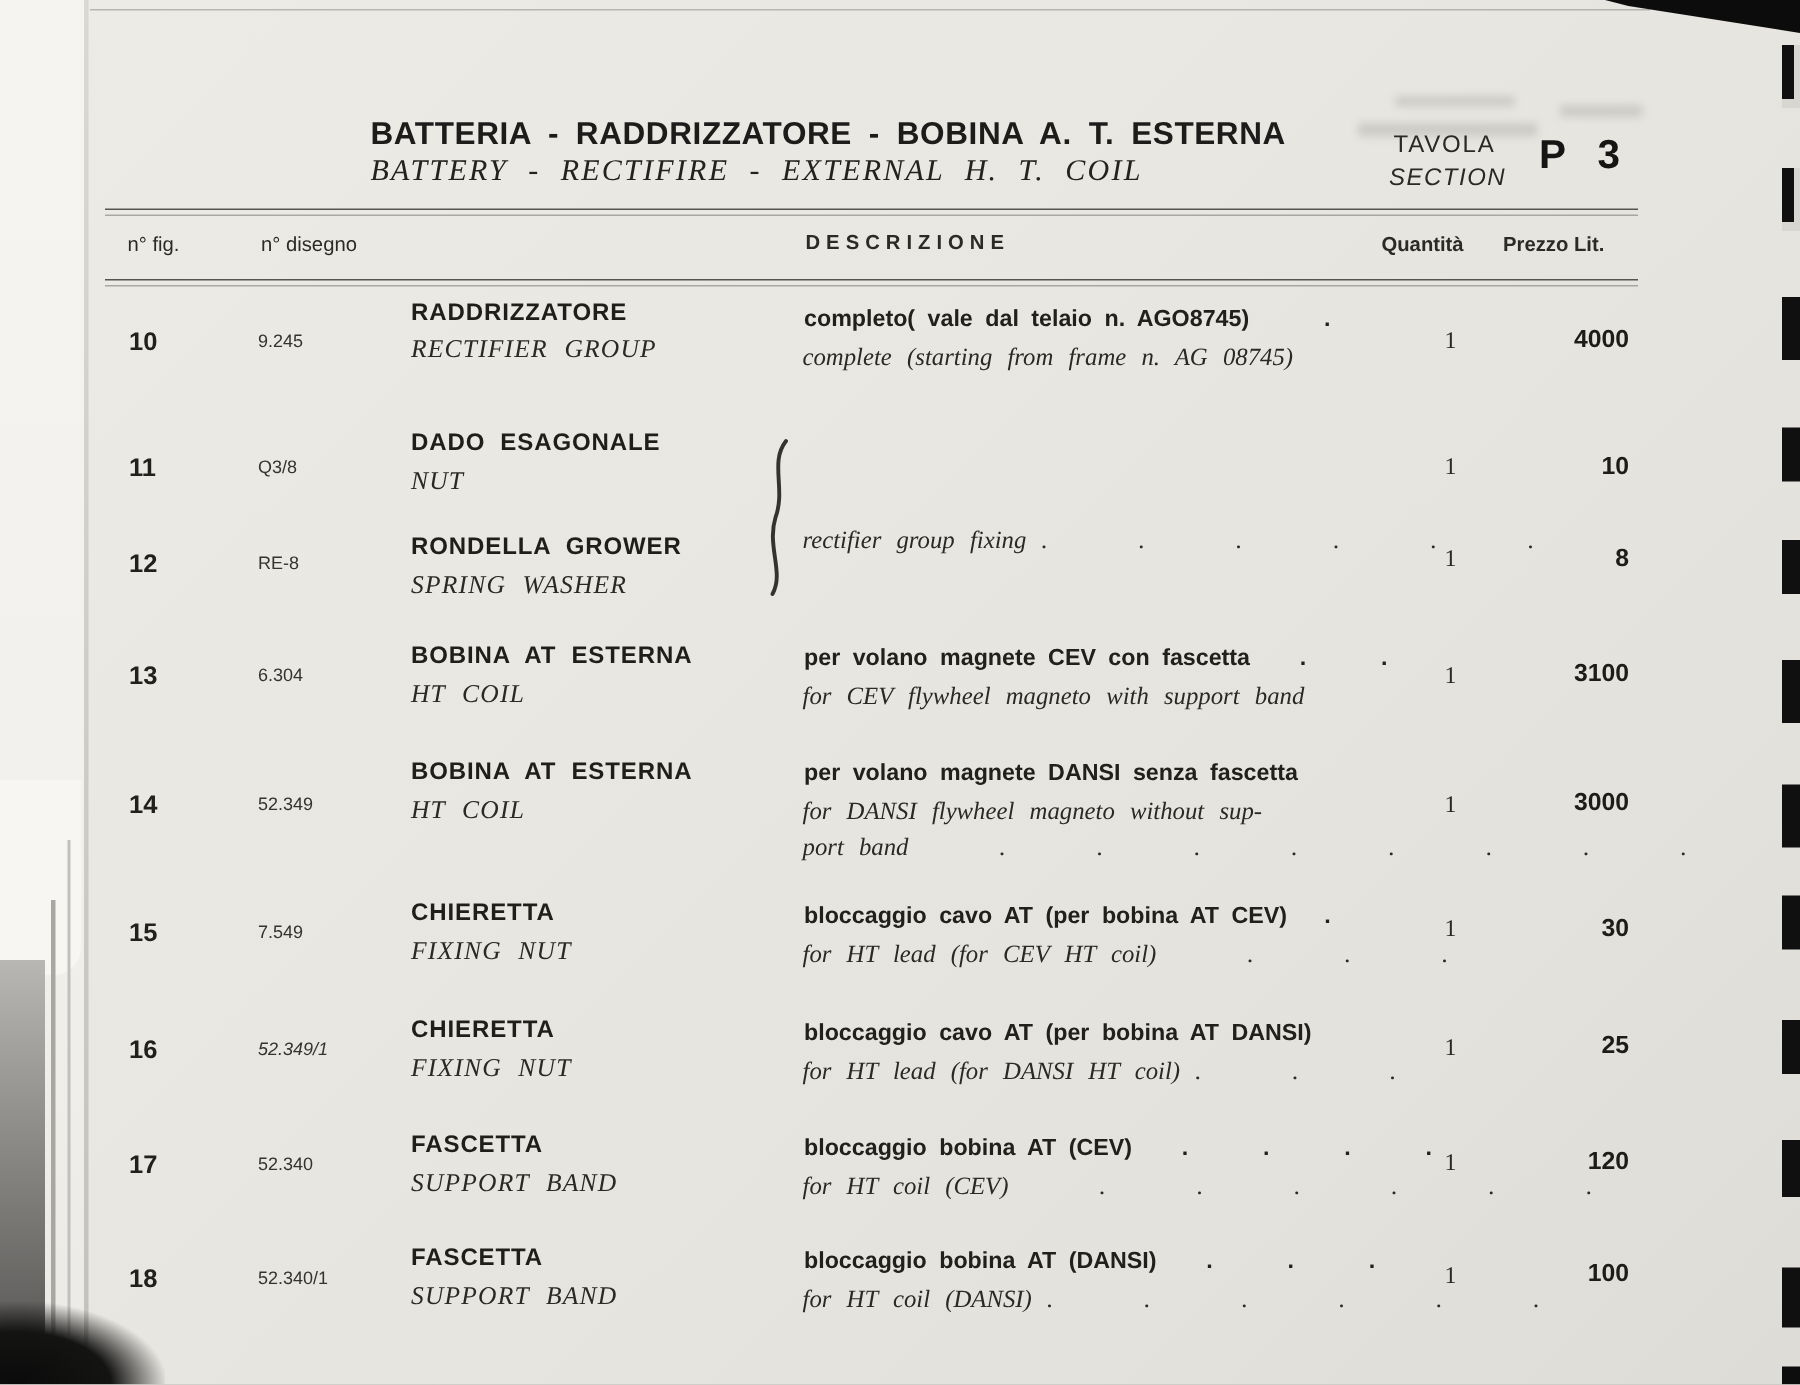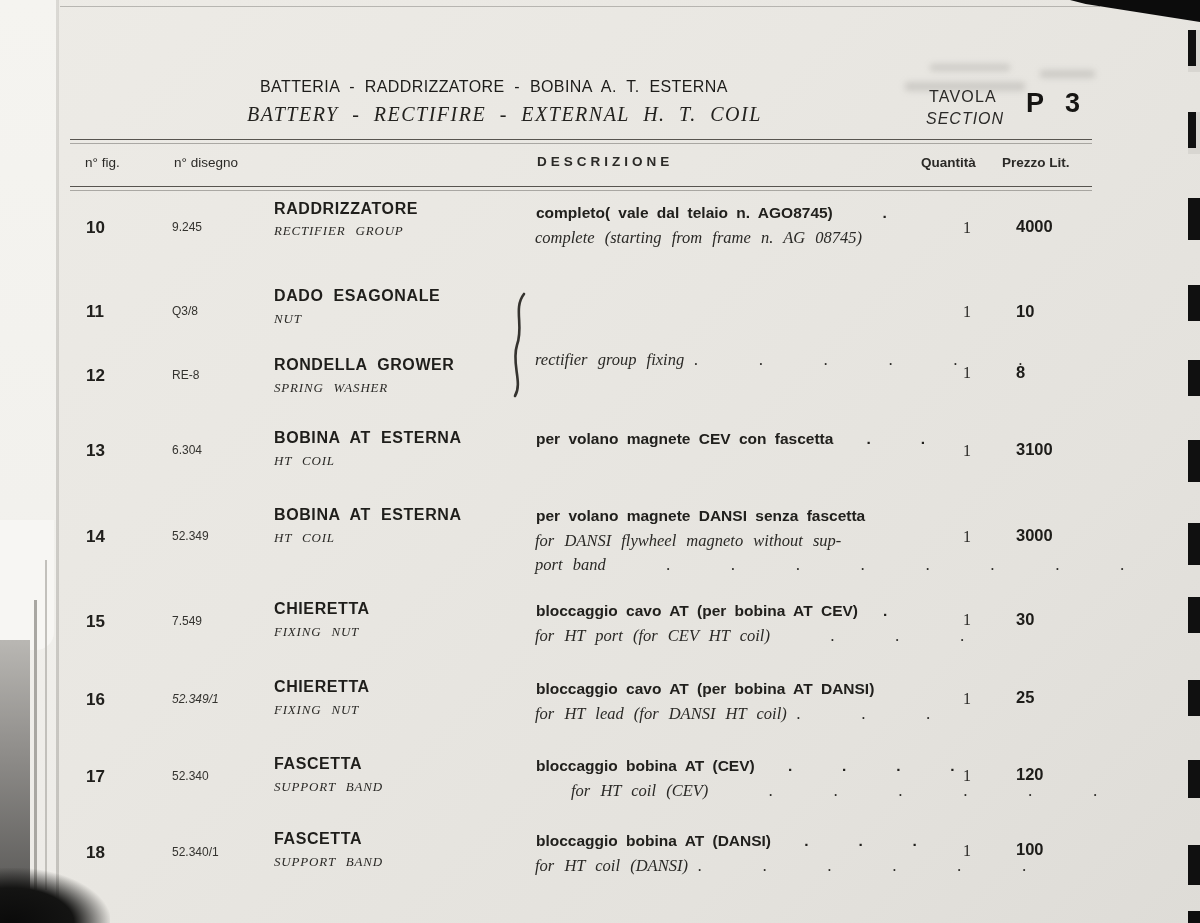--- a/index.html
+++ b/index.html
@@ -22,47 +22,47 @@
   .corner-shadow-bl{position:absolute;left:0;top:868px;width:110px;height:55px;
     background:radial-gradient(ellipse at 10% 100%,#0a0a0a 0%,#141413 45%,rgba(20,20,19,0) 72%);}
   .top-edge-line{position:absolute;left:60px;top:6px;width:1040px;height:1px;background:#8d8b87;opacity:.55;}
   .top-right-wedge{position:absolute;right:0;top:0;width:130px;height:22px;
     clip-path:polygon(0 0,100% 0,100% 100%,12% 18%);background:#0c0c0c;}
   .bottom-right-chip{position:absolute;right:0;bottom:0;width:12px;height:12px;background:#0d0d0d;}
   .tab{position:absolute;left:1188px;width:12px;background:#101010;}
   .tab.hollow{background:#101010;box-shadow:inset -4px -6px 0 #d8d6d1;}
   .smudge{position:absolute;background:#9b9995;filter:blur(3px);opacity:.35;border-radius:2px;}
   
-  .title-it{position:absolute;left:260px;top:78px;font-size:16px;font-weight:normal;
+  .title-it{position:absolute;left:247px;top:78px;font-size:21px;font-weight:bold;
     letter-spacing:.4px;word-spacing:5px;color:#1d1c1a;}
   .title-en{position:absolute;left:247px;top:103px;font-family:"Liberation Serif",serif;
     font-style:italic;font-size:20px;letter-spacing:1.5px;word-spacing:7px;color:#23221f;}
   .tavola{position:absolute;left:929px;top:88px;font-size:16px;letter-spacing:1.2px;color:#2a2927;}
   .section{position:absolute;left:926px;top:110px;font-size:16px;font-style:italic;letter-spacing:1px;color:#2a2927;}
   .pcode{position:absolute;left:1026px;top:88px;font-size:27px;font-weight:bold;letter-spacing:7px;color:#161513;}
   .rule{position:absolute;left:70px;width:1022px;height:3px;
     border-top:1.5px solid #57544f;border-bottom:1px solid rgba(90,88,84,.45);}
   .rule1{top:139px;} .rule2{top:186px;}
   .colhead{position:absolute;font-size:13.5px;color:#2b2a27;}
   .ch-fig{left:85px;top:155px;}
   .ch-dis{left:174px;top:155px;}
   .ch-desc{left:537px;top:154px;font-weight:bold;letter-spacing:4px;}
   .ch-qty{left:921px;top:155px;font-weight:bold;}
   .ch-prz{left:1002px;top:155px;font-weight:bold;}
   
   .fig{position:absolute;left:86px;width:34px;font-size:17px;font-weight:bold;color:#21201d;}
   .code{position:absolute;left:172px;font-size:12px;color:#34332f;}
   .nit{position:absolute;left:274px;font-size:16px;font-weight:bold;letter-spacing:.6px;word-spacing:5px;color:#1f1e1b;white-space:pre;}
-  .nen{position:absolute;left:274px;font-family:"Liberation Serif",serif;font-style:italic;font-size:13px;
+  .nen{position:absolute;left:274px;font-family:"Liberation Serif",serif;font-style:italic;font-size:17px;
     letter-spacing:.8px;word-spacing:6px;color:#2a2926;white-space:pre;}
   .dit{position:absolute;left:536px;font-size:15.5px;font-weight:bold;word-spacing:4px;color:#21201d;white-space:pre;}
   .den{position:absolute;left:535px;font-family:"Liberation Serif",serif;font-style:italic;font-size:16.5px;
     word-spacing:6px;color:#2a2926;white-space:pre;}
   .qty{position:absolute;left:956px;width:22px;text-align:center;font-family:"Liberation Serif",serif;font-size:16px;color:#2b2a27;}
-  .price{position:absolute;left:1016px;width:70px;text-align:left;font-size:16.5px;font-weight:bold;color:#1d1c19;}
+  .price{position:absolute;left:1016px;width:70px;text-align:right;font-size:16.5px;font-weight:bold;color:#1d1c19;}
   .brace{position:absolute;left:508px;top:292px;}
 </style>
 </head>
 <body>
 
 <div id="scan">
 
   <div class="left-underpage"></div>
   <div class="left-curl"></div>
   <div class="left-page-edge"></div>
@@ -130,57 +130,58 @@
   <div class="nit" style="top:356px;">RONDELLA GROWER</div>
   <div class="nen" style="top:380px;">SPRING WASHER</div>
   <div class="qty" style="top:364px;">1</div>
   <div class="price" style="top:363px;">8</div>
 
   <div class="fig" style="top:441px;">13</div>
   <div class="code" style="top:443px;">6.304</div>
   <div class="nit" style="top:429px;">BOBINA AT ESTERNA</div>
   <div class="nen" style="top:453px;">HT COIL</div>
   <div class="dit" style="top:430px;">per volano magnete CEV con fascetta    .      .</div>
+  <div class="den" style="top:454px;">for CEV flywheel magneto with support band</div>
   <div class="qty" style="top:442px;">1</div>
   <div class="price" style="top:440px;">3100</div>
 
   <div class="fig" style="top:527px;">14</div>
   <div class="code" style="top:529px;">52.349</div>
   <div class="nit" style="top:506px;">BOBINA AT ESTERNA</div>
   <div class="nen" style="top:530px;">HT COIL</div>
   <div class="dit" style="top:507px;">per volano magnete DANSI senza fascetta</div>
   <div class="den" style="top:531px;">for DANSI flywheel magneto without sup-</div>
   <div class="den" style="top:555px;">port band      .      .      .      .      .      .      .      .</div>
   <div class="qty" style="top:528px;">1</div>
   <div class="price" style="top:526px;">3000</div>
 
   <div class="fig" style="top:612px;">15</div>
   <div class="code" style="top:614px;">7.549</div>
   <div class="nit" style="top:600px;">CHIERETTA</div>
   <div class="nen" style="top:624px;">FIXING NUT</div>
   <div class="dit" style="top:602px;">bloccaggio cavo AT (per bobina AT CEV)   .</div>
-  <div class="den" style="top:626px;">for HT port (for CEV HT coil)      .      .      .</div>
+  <div class="den" style="top:626px;">for HT lead (for CEV HT coil)      .      .      .</div>
   <div class="qty" style="top:611px;">1</div>
   <div class="price" style="top:610px;">30</div>
 
   <div class="fig" style="top:690px;">16</div>
   <div class="code" style="top:692px;font-style:italic;">52.349/1</div>
   <div class="nit" style="top:678px;">CHIERETTA</div>
   <div class="nen" style="top:702px;">FIXING NUT</div>
   <div class="dit" style="top:680px;">bloccaggio cavo AT (per bobina AT DANSI)</div>
   <div class="den" style="top:704px;">for HT lead (for DANSI HT coil) .      .      .</div>
   <div class="qty" style="top:690px;">1</div>
   <div class="price" style="top:688px;">25</div>
 
   <div class="fig" style="top:767px;">17</div>
   <div class="code" style="top:769px;">52.340</div>
   <div class="nit" style="top:755px;">FASCETTA</div>
   <div class="nen" style="top:779px;">SUPPORT BAND</div>
   <div class="dit" style="top:757px;">bloccaggio bobina AT (CEV)    .      .      .      .</div>
-  <div class="den" style="top:781px;margin-left:36px;">for HT coil (CEV)      .      .      .      .      .      .</div>
+  <div class="den" style="top:781px;">for HT coil (CEV)      .      .      .      .      .      .</div>
   <div class="qty" style="top:767px;">1</div>
   <div class="price" style="top:765px;">120</div>
 
   <div class="fig" style="top:843px;">18</div>
   <div class="code" style="top:845px;">52.340/1</div>
   <div class="nit" style="top:830px;">FASCETTA</div>
   <div class="nen" style="top:854px;">SUPPORT BAND</div>
   <div class="dit" style="top:832px;">bloccaggio bobina AT (DANSI)    .      .      .</div>
   <div class="den" style="top:856px;">for HT coil (DANSI) .      .      .      .      .      .</div>
   <div class="qty" style="top:842px;">1</div>

